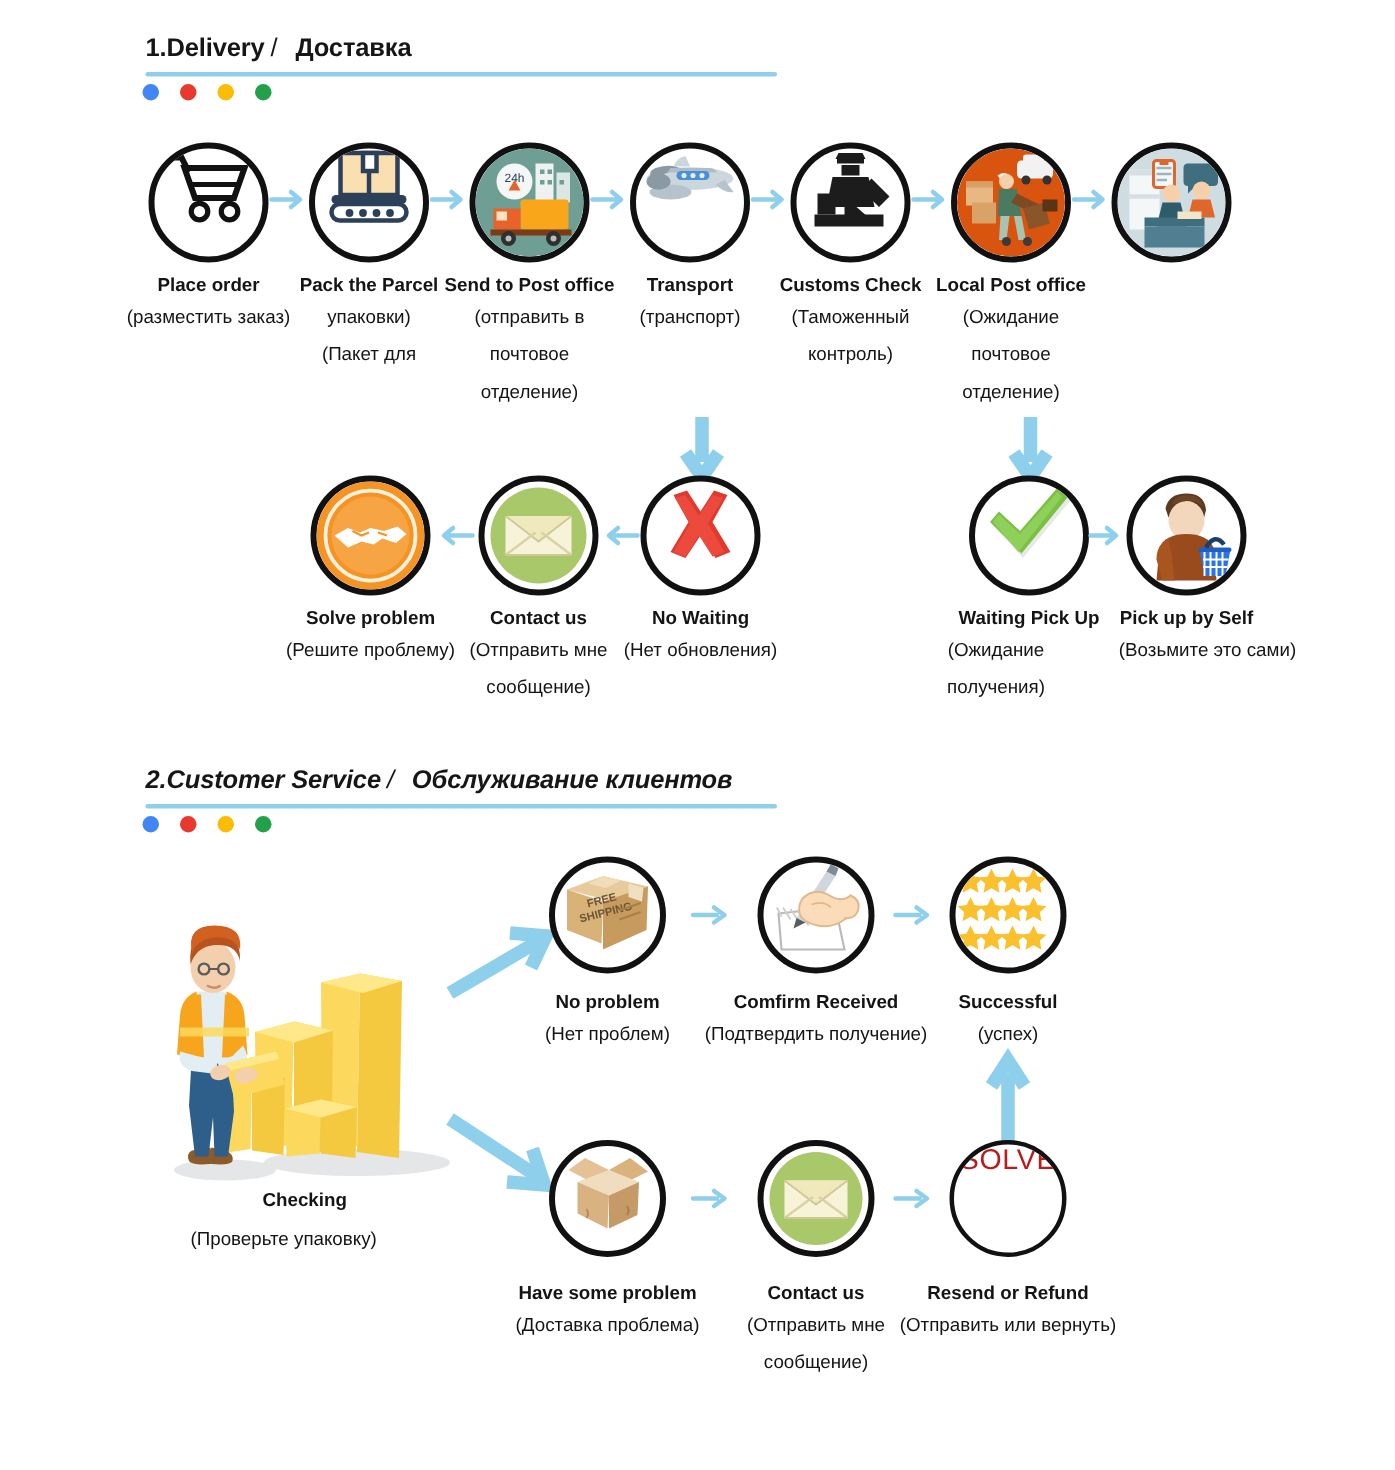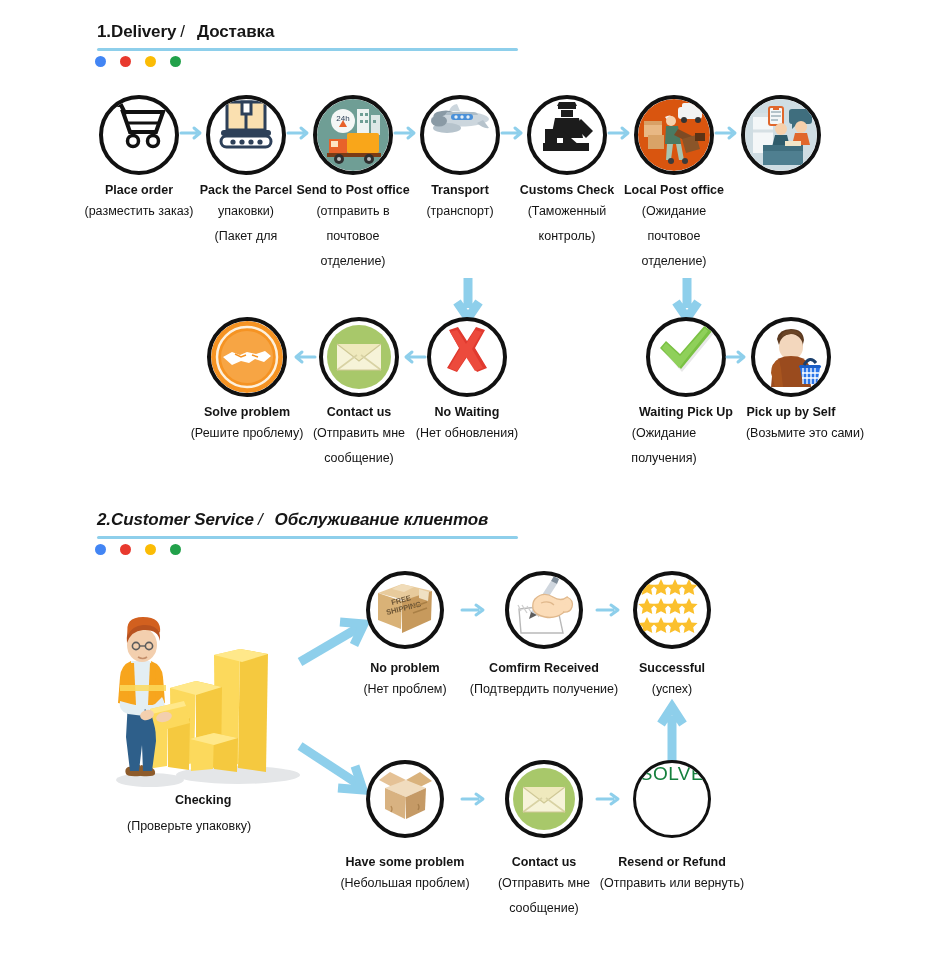--- a/index.html
+++ b/index.html
@@ -50,21 +50,21 @@
 
   
   .arr { position: absolute; }
   .arr svg { display: block; overflow: visible; }
 
   
   .ftext { position: absolute; font-size: 12.5px; white-space: nowrap; color: #141414; }
   .ftext.b { font-weight: bold; }
   .solve-text {
     position:absolute; font-size: 19px; letter-spacing: .5px;
-    color:#15803d; font-weight: normal;
+    color:#b91c1c; font-weight: normal;
   }
 </style>
 </head>
 <body>
 
 <div class="stage">
 
   <div class="sec-head" style="left:97px; top:22px;">
     <div class="sec-title">
       <span class="num">1.</span><span>Delivery</span><span class="slash">/</span><span class="ru">Доставка</span>
@@ -539,21 +539,21 @@
       </svg>
   </div>
   <div class="arr" style="left:597px; top:792px;">
     <svg width="26" height="14" viewBox="0 0 26 14">
         <path d="M0 7 h16 M14 2 l7 5 l-7 5" stroke="#8ecfeb" stroke-width="3" fill="none" stroke-linecap="round" stroke-linejoin="round"></path>
       </svg>
   </div>
 
   <div class="cap" style="left:325px; top:854px; width:160px;">
     <div class="en">Have some problem</div>
-    <div class="ru">(Небольшая проблем)</div>
+    <div class="ru">(Доставка проблема)</div>
   </div>
   <div class="cap" style="left:464px; top:854px; width:160px;">
     <div class="en">Contact us</div>
     <div class="ru">(Отправить мне</div>
     <div class="ru">сообщение)</div>
   </div>
   <div class="cap" style="left:592px; top:854px; width:160px;">
     <div class="en">Resend or Refund</div>
     <div class="ru">(Отправить или вернуть)</div>
   </div>

